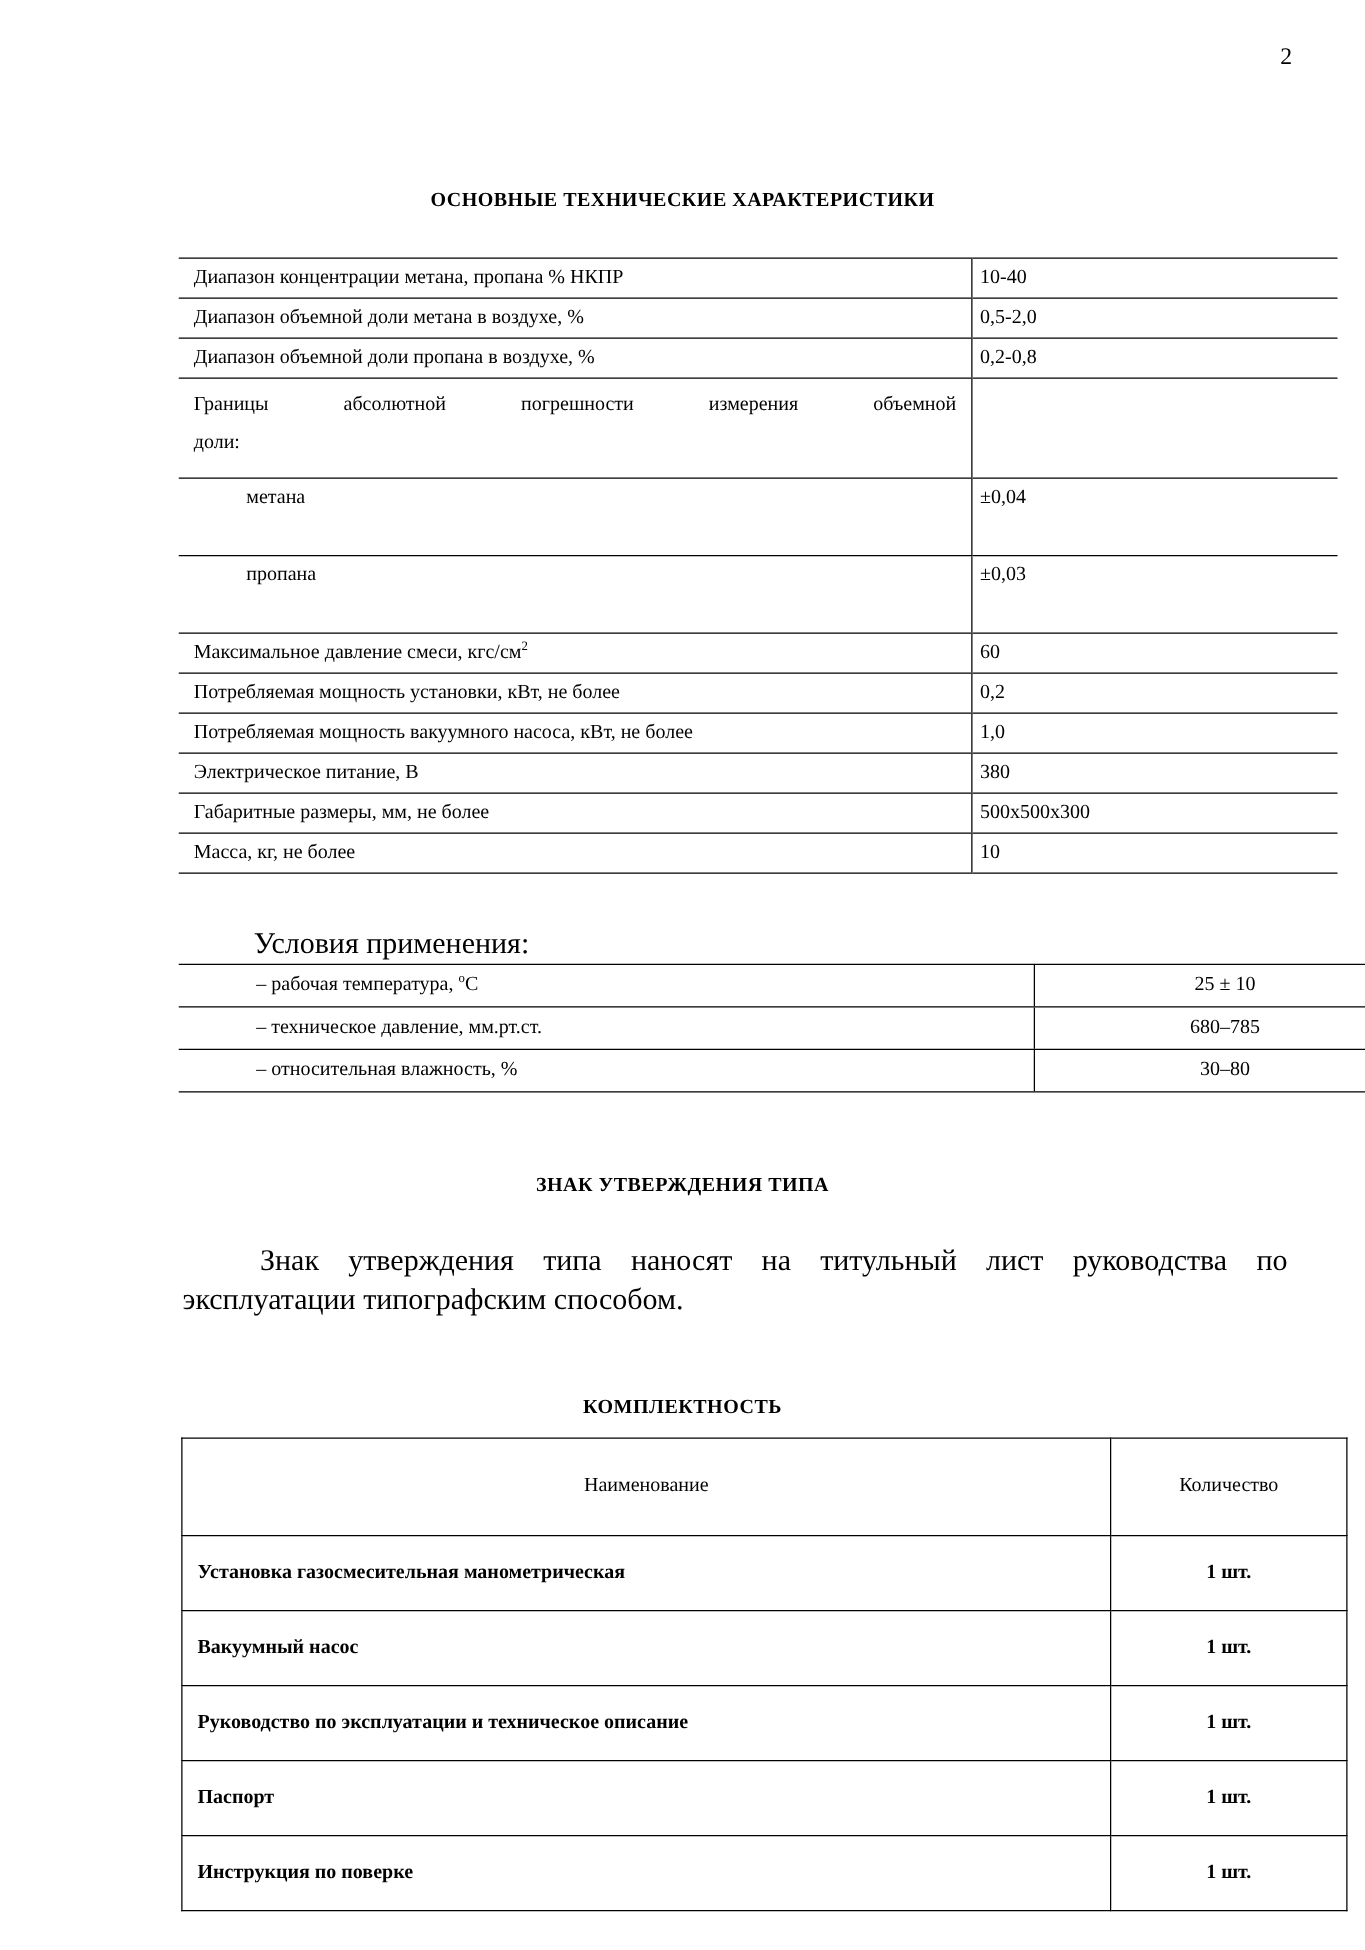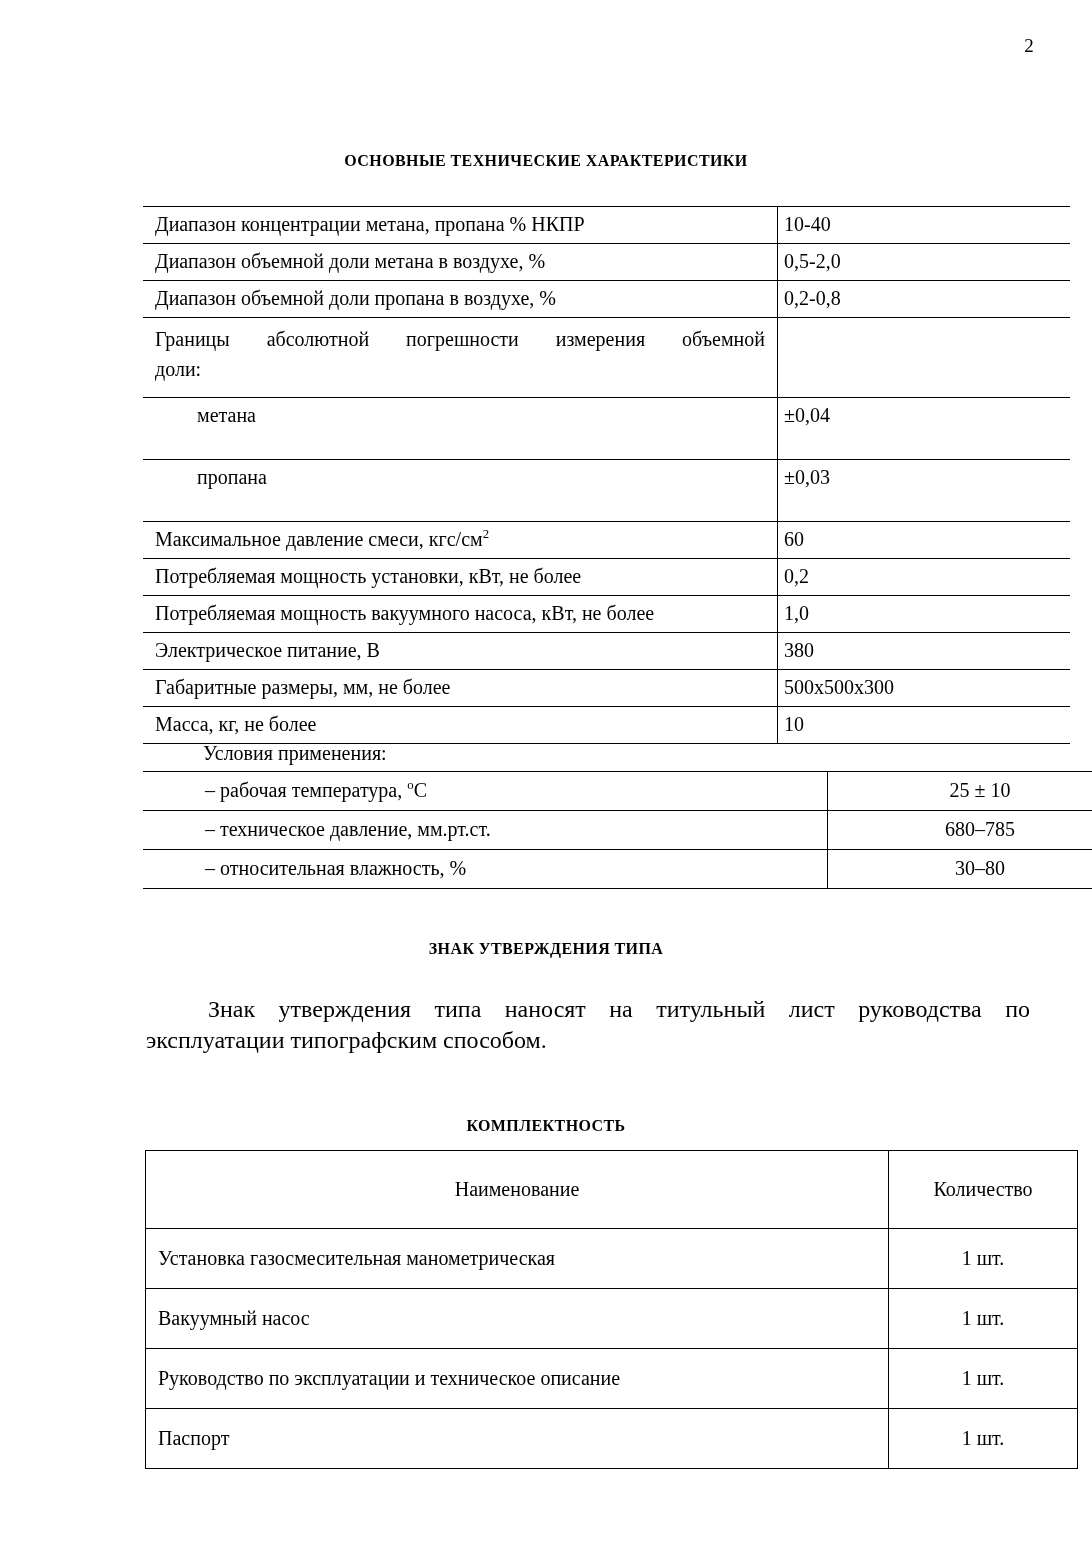--- a/index.html
+++ b/index.html
@@ -58,21 +58,21 @@
     text-indent: 62px;
     text-justify: inter-word;
   }
   #para-znak { top: 994px; }
 
   
   .doc-table {
     position: absolute;
     border-collapse: collapse;
     table-layout: fixed;
-    font-size: 20px;
+    font-size: 16px;
   }
 
   
   #table-specs {
     left: 143px;
     top: 206px;
     width: 890px;
   }
   #table-specs td {
     padding: 0;
@@ -103,21 +103,21 @@
   }
   .lbl-indent { padding-left: 54px !important; }
   .row-tall    { height: 62px; }
   .row-vtall   { height: 80px; }
 
   
   #conditions-caption {
     position: absolute;
     left: 203px;
     top: 742px;
-    font-size: 20px;
+    font-size: 24px;
     white-space: nowrap;
   }
 
   
   #table-conditions {
     left: 143px;
     top: 771px;
     width: 890px;
   }
   #table-conditions td {
@@ -155,21 +155,21 @@
   }
   #table-completeness td.c-qty {
     width: 164px;
     text-align: center;
   }
   #table-completeness tr.hdr td {
     text-align: center;
     height: 58px;
   }
   #table-completeness tr.hdr td.c-name { text-align: center; }
-  #table-completeness tr.body-row td { height: 40px; }
+  #table-completeness tr.body-row td { height: 40px; font-weight: bold; }
 
   sup.unit-sup {
     font-size: 0.64em;
     vertical-align: super;
     line-height: 0;
   }
 </style>
 </head>
 <body>
 
@@ -275,16 +275,20 @@
         <td class="c-qty">1 шт.</td>
       </tr>
       <tr class="body-row">
         <td class="c-name">Руководство по эксплуатации и техническое описание</td>
         <td class="c-qty">1 шт.</td>
       </tr>
       <tr class="body-row">
         <td class="c-name">Паспорт</td>
         <td class="c-qty">1 шт.</td>
       </tr>
+      <tr class="body-row">
+        <td class="c-name">Инструкция по поверке</td>
+        <td class="c-qty">1 шт.</td>
+      </tr>
     </tbody>
   </table>
 
 </div>
 
 </body></html>

